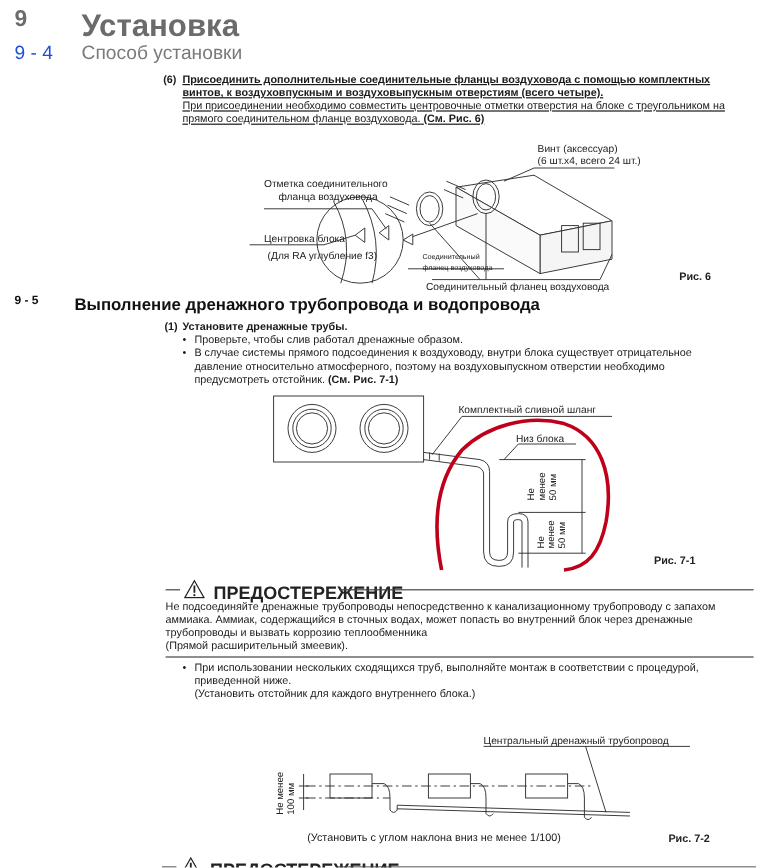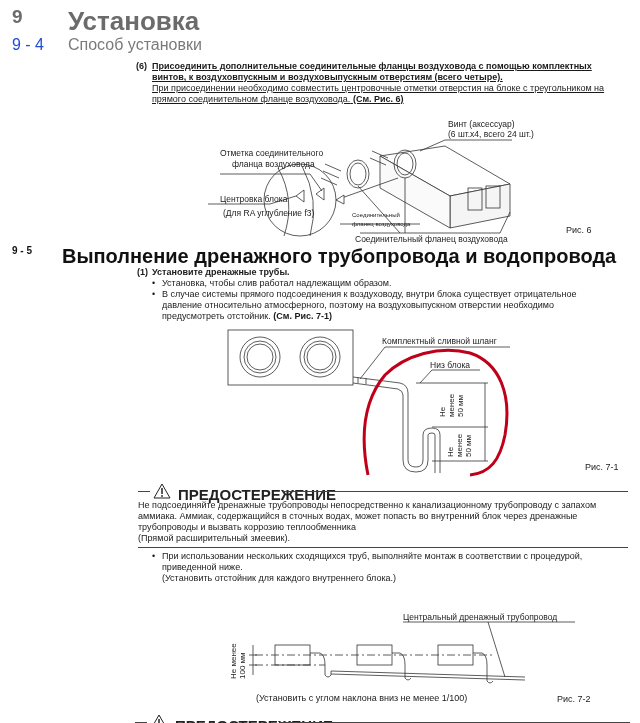--- a/index.html
+++ b/index.html
@@ -5,24 +5,24 @@
   html,body{margin:0;padding:0;background:#fff;}
   body{width:640px;height:723px;position:relative;overflow:hidden;font-family:"Liberation Sans",sans-serif;color:#222;}
   .abs{position:absolute;}
   .h1num{left:12px;top:6px;font-size:19px;font-weight:bold;color:#6b6b6b;}
   .h1txt{left:68px;top:6px;font-size:26px;font-weight:bold;color:#6b6b6b;}
   .h2num{left:12px;top:36px;font-size:16px;color:#1d4ed8;}
   .h2txt{left:68px;top:36px;font-size:16px;color:#7a7a7a;}
   .sm{font-size:9px;line-height:11px;color:#1a1a1a;}
   .b{font-weight:bold;}
   .h3{left:12px;top:245px;font-size:10px;font-weight:bold;color:#111;}
-  .h3txt{left:62px;top:245px;font-size:20px;font-weight:bold;color:#111;}
+  .h3txt{left:62px;top:245px;font-size:14px;font-weight:bold;color:#111;}
   .bullet{position:relative;padding-left:12px;}
   .bullet:before{content:"\2022";position:absolute;left:2px;top:0;}
-  .fig{font-size:9px;font-weight:normal;color:#222;}
+  .fig{font-size:9px;font-weight:bold;color:#222;}
   .lbl{font-size:8.5px;color:#222;white-space:nowrap;}
   .caution{font-size:15px;font-weight:bold;color:#222;}
   .rule{height:1px;background:#444;}
 </style>
 </head>
 <body>
 
 <div class="abs h1num">9</div>
 <div class="abs h1txt">Установка</div>
 <div class="abs h2num">9 - 4</div>
@@ -88,21 +88,21 @@
   <div class="abs lbl" style="left:152px;top:105px;font-size:6px;">фланец воздуховода</div>
   <div class="abs lbl" style="left:155px;top:118px;">Соединительный фланец воздуховода</div>
 </div>
 <div class="abs fig" style="left:566px;top:225px;">Рис. 6</div>
 
 <div class="abs h3">9 - 5</div>
 <div class="abs h3txt">Выполнение дренажного трубопровода и водопровода</div>
 <div class="abs sm b" style="left:137px;top:267px;">(1)</div>
 <div class="abs sm b" style="left:152px;top:267px;">Установите дренажные трубы.</div>
 <div class="abs sm" style="left:150px;top:278px;width:460px;">
-  <div class="bullet">Установка, чтобы слив работал надлежащим образом.</div>
+  <div class="bullet">Проверьте, чтобы слив работал дренажные образом.</div>
   <div class="bullet"><span>В случае системы прямого подсоединения к воздуховоду, внутри блока существует отрицательное давление относительно атмосферного, поэтому на воздуховыпускном отверстии необходимо предусмотреть отстойник.</span> <span class="b">(См. Рис. 7-1)</span></div>
 </div>
 
 <div class="abs" style="left:220px;top:325px;width:300px;height:155px;">
   <svg width="300" height="155" viewBox="0 0 300 155">
     <g fill="none" stroke="#333" stroke-width="0.8">
       <rect x="8" y="5" width="125" height="55" fill="#fff"></rect>
       <circle cx="40" cy="32" r="20"></circle>
         <circle cx="40" cy="32" r="16"></circle>
         <circle cx="40" cy="32" r="13"></circle>
@@ -130,21 +130,21 @@
     <div>Не</div>
       <div>менее</div>
       <div>50 мм</div>
   </div>
   <div class="abs lbl" style="left:226px;top:132px;transform:rotate(-90deg);transform-origin:left top;line-height:9px;font-size:8px;">
     <div>Не</div>
       <div>менее</div>
       <div>50 мм</div>
   </div>
 </div>
-<div class="abs fig" style="left:545px;top:462px;margin-left:40px;">Рис. 7-1</div>
+<div class="abs fig" style="left:545px;top:462px;">Рис. 7-1</div>
 
 <div class="abs" style="left:138px;top:483px;width:490px;height:16px;">
   <div class="abs rule" style="left:0;top:8px;width:12px;"></div>
   <svg class="abs" style="left:15px;top:0;" width="18" height="16" viewBox="0 0 18 16">
     <polygon points="9,1 17,15 1,15" fill="#fff" stroke="#222" stroke-width="1"></polygon>
     <line x1="9" y1="5" x2="9" y2="11" stroke="#222" stroke-width="1.5"></line>
     <circle cx="9" cy="13" r="0.9" fill="#222"></circle>
   </svg>
   <div class="abs caution" style="left:40px;top:3px;">ПРЕДОСТЕРЕЖЕНИЕ</div>
   <div class="abs rule" style="left:145px;top:8px;width:345px;"></div>

